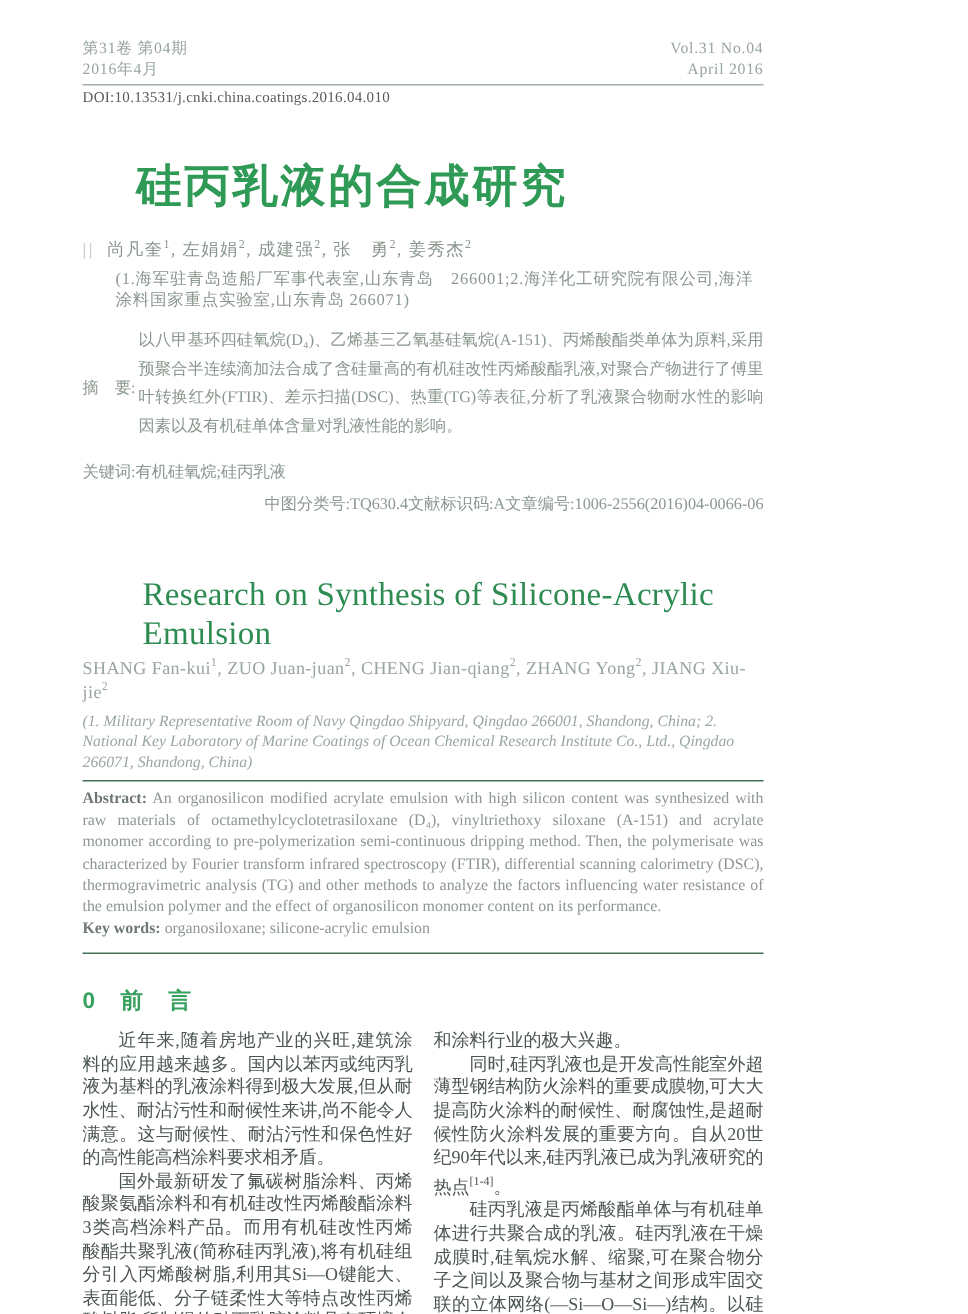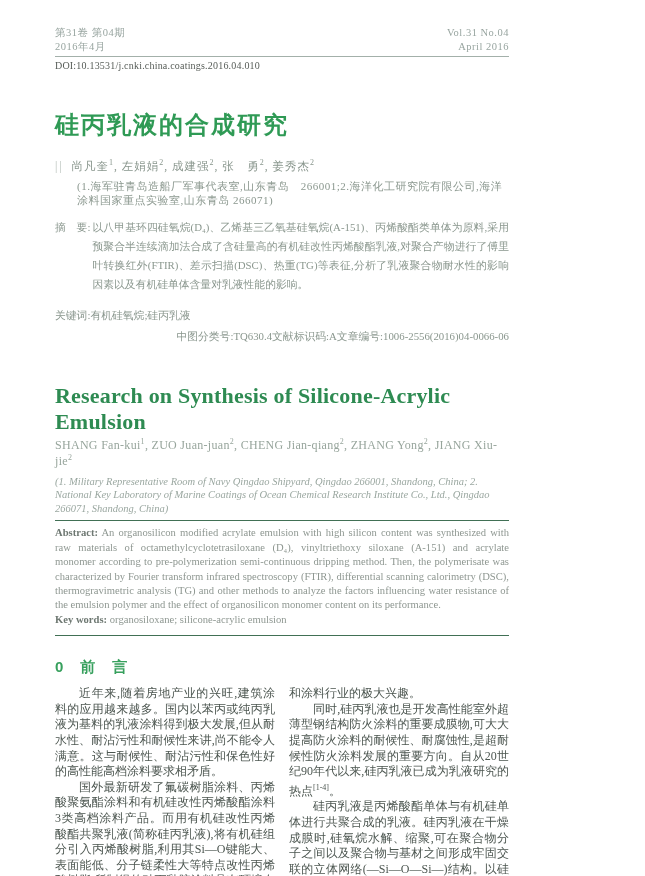--- a/index.html
+++ b/index.html
@@ -13,38 +13,38 @@
   }
   
   .jheader { display:flex; justify-content:space-between; align-items:flex-start;
              font-size:10.5px; line-height:14px; color:#98a5a0; letter-spacing:0.5px; }
   .jh-center { text-align:center; }
   .jh-right { text-align:right; }
   .header-rule { border-bottom:1px solid #a3b0aa; margin-top:2px; }
   .doi { font-size:10px; color:#565c57; margin-top:3px; letter-spacing:0.2px; }
   
   .cn-title { font-family:"Liberation Sans","DejaVu Sans",sans-serif;
-              font-size:24px; font-weight:bold; color:#2f9a55;
-              letter-spacing:2px; margin-top:36px; line-height:36px; }
+              font-size:30px; font-weight:bold; color:#2f9a55;
+              letter-spacing:2px; margin-top:36px; line-height:36px;margin-left:36px; }
   .authors-cn { margin-top:15px; font-size:11.5px; color:#89968d; letter-spacing:1px; }
   .authors-cn sup, .authors-en sup { font-size:8px; vertical-align:super; }
   .artifact { color:#b4bdb7; letter-spacing:2px; margin-right:4px; }
   .affil-cn { margin-top:5px; padding-left:22px; font-size:11px; line-height:14px;
               color:#8b988f; letter-spacing:0.5px; }
   .green-bar { height:4px; background:#265f3d; margin-top:4px; }
   
   .cn-abstract { margin-top:7px; font-size:10.8px; color:#8a978e; }
   .abs-row { display:flex; line-height:19px; }
-  .abs-label { flex:none; white-space:nowrap; margin-right:2px; }
+  .abs-label { flex:none; white-space:nowrap; margin-right:2px;margin-top:32px; }
   .abs-text { flex:1; text-align:justify; }
   .kw-row { margin-top:14px; line-height:15px; }
   .class-row { display:flex; justify-content:flex-end; margin-top:6px; line-height:14px; }
   
-  .en-title { font-size:22px; font-weight:bold; color:#2e8b52;
-              margin-top:40px; line-height:26px; letter-spacing:0.2px; }
+  .en-title { font-size:22px; font-weight:normal; color:#2e8b52;
+              margin-top:40px; line-height:26px; letter-spacing:0.2px;margin-left:40px; }
   .authors-en { margin-top:2px; font-size:12px; color:#97a59c; letter-spacing:0.3px; }
   .affil-en { margin-top:6px; font-size:10.5px; font-style:italic; color:#9aa7a0; line-height:13.5px; }
   .rule-dark { border-bottom:1.5px solid #417055; margin-top:5px; }
   .en-abstract { font-size:10.6px; color:#8e9791; line-height:14.4px;
                  text-align:justify; padding:5px 0 3px 0; }
   .en-abstract b { color:#6e7872; }
   
   .section-heading { font-family:"Liberation Sans","DejaVu Sans",sans-serif;
                      font-size:15px; font-weight:bold; color:#37a05d;
                      margin-top:22px; letter-spacing:1px; }

